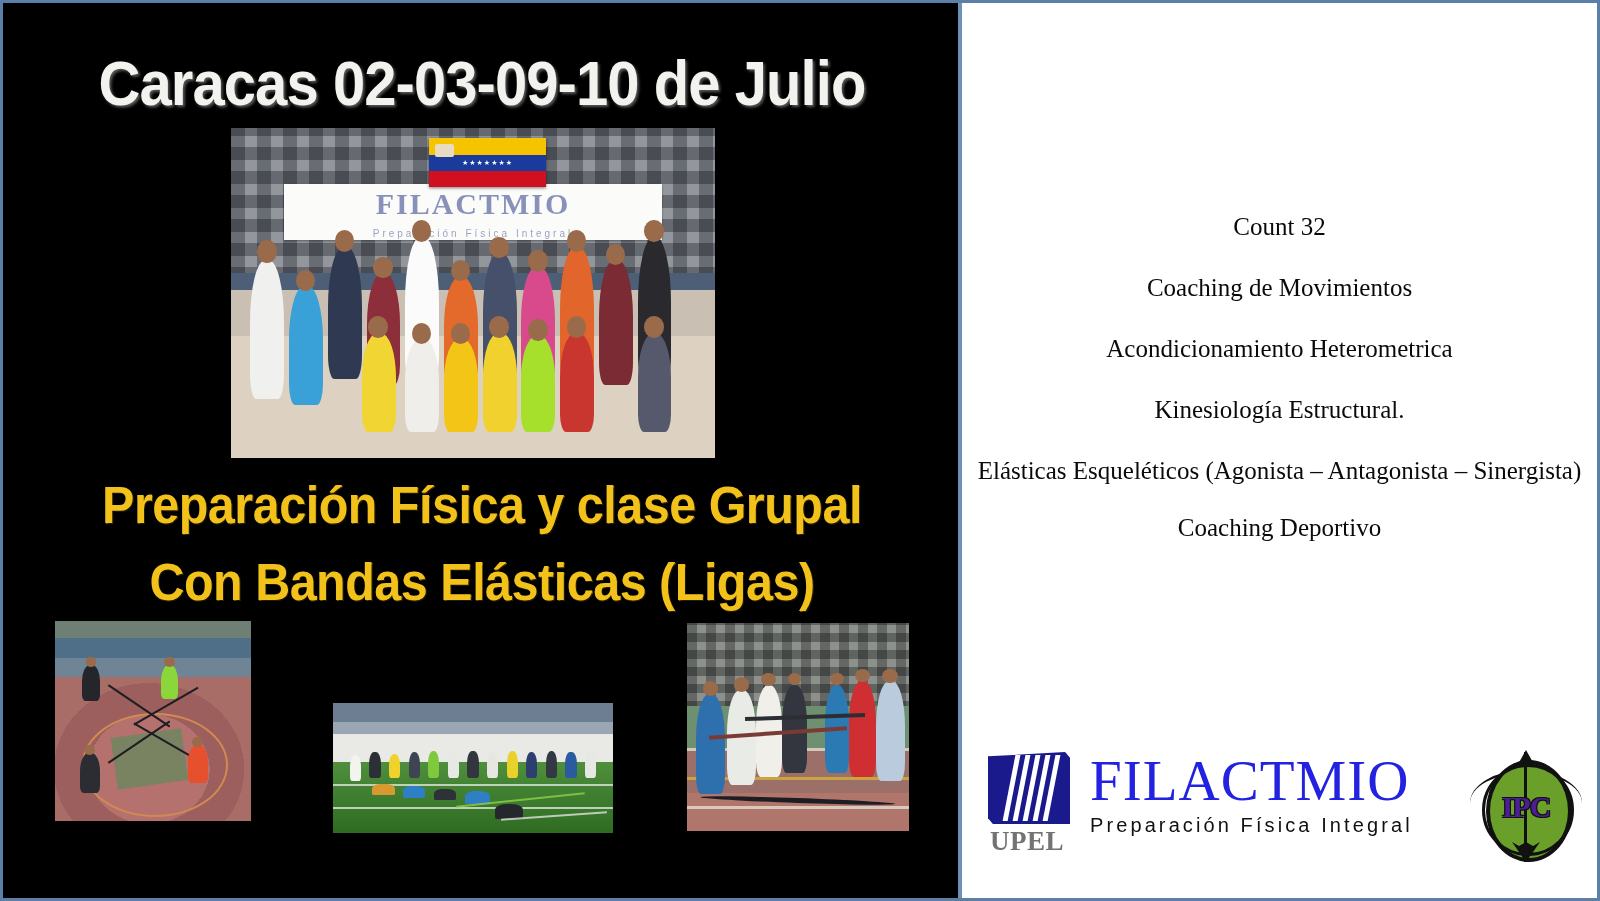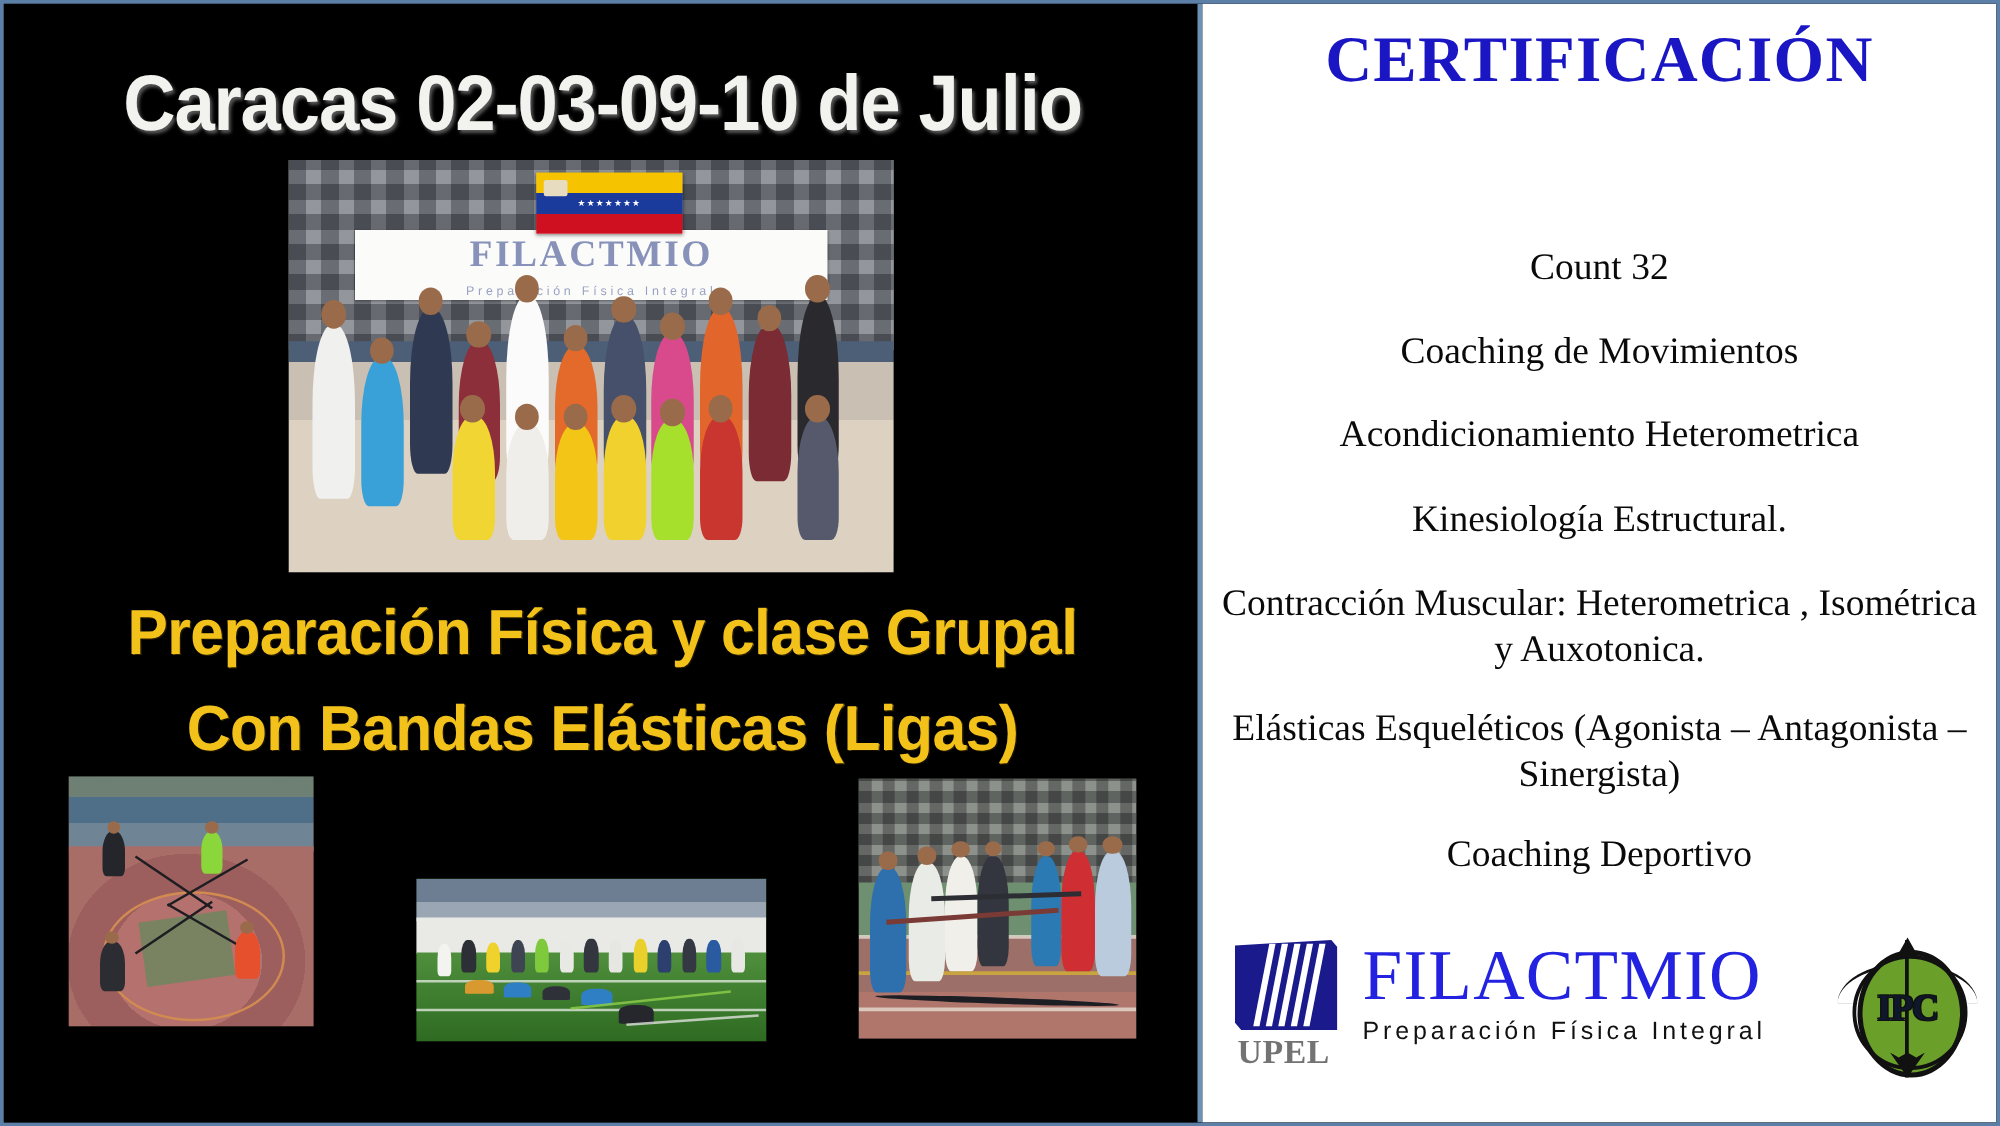--- a/index.html
+++ b/index.html
@@ -169,23 +169,24 @@
     -webkit-text-stroke:3px #e8833a;
     paint-order:stroke fill;
   }
   #content-list{
     position:absolute;left:10px;top:192px;width:615px;
     font-family:"Liberation Serif",serif;
     color:#0a0a0a;
     text-align:center;
   }
   .c-item{
-    font-size:30px;
+    font-size:25px;
     line-height:1.24;
     margin-bottom:30px;
+    margin-top:16px;
   }
   .c-item.tight{margin-bottom:26px;}
 
   
   #logo-bar{
     position:absolute;left:0;bottom:32px;width:635px;height:118px;
   }
   #upel-logo{position:absolute;left:12px;top:4px;width:106px;height:108px;}
   #upel-book{
     position:absolute;left:14px;top:0;width:82px;height:72px;
@@ -237,21 +238,21 @@
     position:absolute;left:0;top:20px;width:112px;height:30px;
     border-top:3px solid #111;border-radius:50%/100% 100% 0 0;
   }
   #ipc-fletch{
     position:absolute;left:42px;top:92px;width:28px;height:20px;
     background:#111;
     clip-path:polygon(50% 100%,0 0,25% 20%,50% 0,75% 20%,100% 0);
   }
   #ipc-text{
     position:absolute;left:0;top:40px;width:112px;text-align:center;
-    color:#0f172a;
+    color:#4c1d95;
     font-family:"Liberation Serif",serif;
     font-size:30px;font-weight:bold;letter-spacing:-1px;
     text-shadow:1px 1px 0 #111,-1px -1px 0 #111,1px -1px 0 #111,-1px 1px 0 #111;
   }
 </style>
 </head>
 <body>
 
 <div id="poster">
 
@@ -394,29 +395,27 @@
       <div class="band" style="left:10%;top:52%;width:62%;height:4px;background:#7a3a35;transform:rotate(-4deg);"></div>
       <div class="band" style="left:26%;top:44%;width:54%;height:4px;background:#2c2e34;transform:rotate(-2deg);"></div>
       <div class="band" style="left:6%;top:84%;width:88%;height:5px;background:#1c1e24;border-radius:50%;transform:rotate(2deg);"></div>
     </div>
   </div>
 
   <div id="divider"></div>
 
   <div id="right-panel">
 
-    <div id="cert-title">CERTIFICACIÓN</div>
 
 
     <div id="content-list">
       <div class="c-item">Count 32</div>
       <div class="c-item">Coaching de Movimientos</div>
       <div class="c-item">Acondicionamiento Heterometrica</div>
       <div class="c-item">Kinesiología Estructural.</div>
-      <div class="c-item tight">Contracción Muscular: Heterometrica , Isométrica y Auxotonica.</div>
       <div class="c-item tight">Elásticas Esqueléticos (Agonista – Antagonista – Sinergista)</div>
       <div class="c-item">Coaching Deportivo</div>
     </div>
 
     <div id="logo-bar">
 
       <div id="upel-logo">
         <div id="upel-book">
           <div class="pg" style="left:26%;"></div>
           <div class="pg" style="left:38%;"></div>

